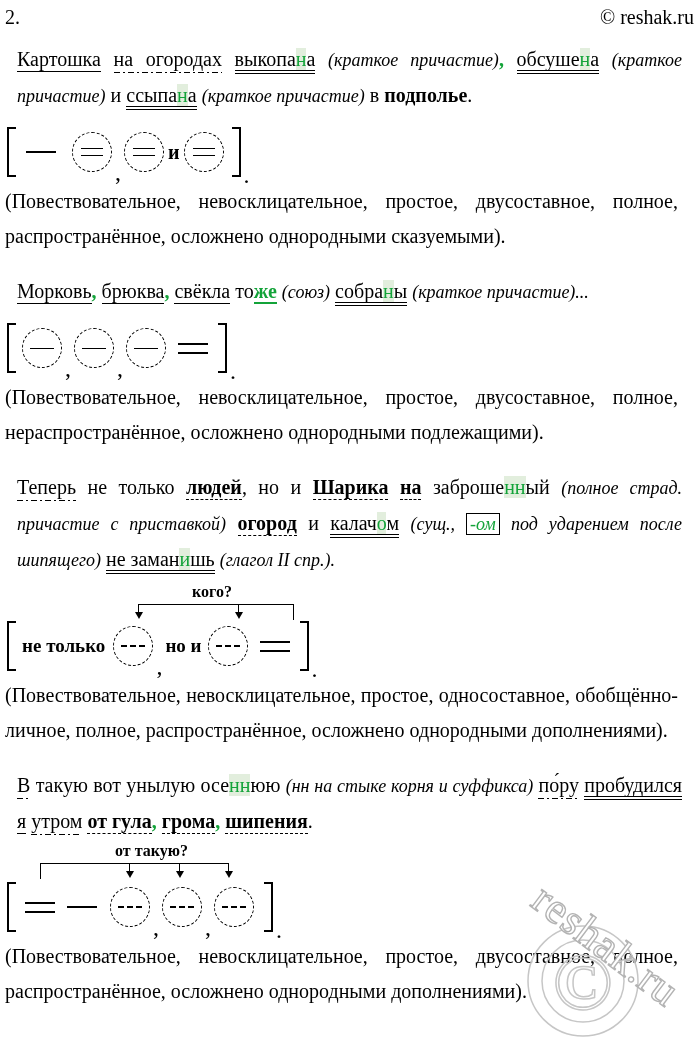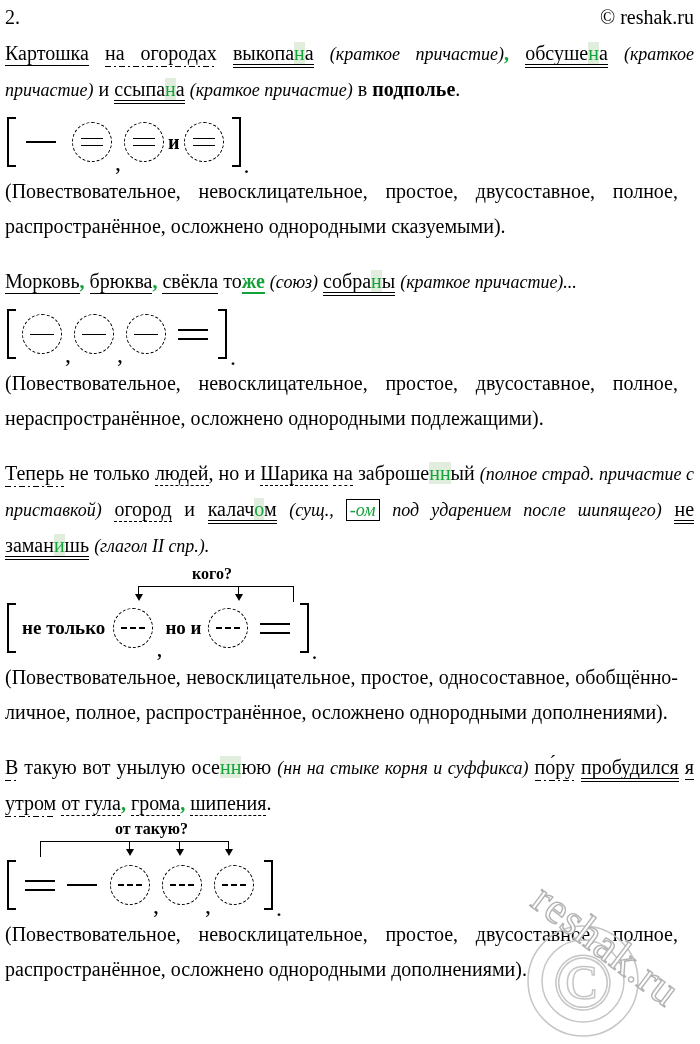--- a/index.html
+++ b/index.html
@@ -4,32 +4,32 @@
 <style>
   html,body{margin:0;padding:0;}
   body{
     width:700px;height:1044px;overflow:hidden;position:relative;
     background:#fff;color:#000;
     font-family:"Liberation Serif","DejaVu Serif",serif;
     font-size:20px;box-sizing:border-box;padding:4px 6px 0 5px;
   }
   .hdr{display:flex;justify-content:space-between;align-items:flex-start;
        line-height:26px;margin-bottom:6px;}
-  .para{line-height:35px;text-align:justify;margin:0;}
+  .para{line-height:35px;text-align:justify;margin:12px;}
   .analysis{line-height:35px;text-align:justify;margin:0 16px 20px 0;}
   .it{font-style:italic;font-size:18px;}
   .b{font-weight:bold;}
   .grn{color:#13a339;}
   .hl{background:#e2eedd;}
   .box{border:1px solid #000;font-style:italic;color:#13a339;font-size:18px;
        padding:0 3px;white-space:nowrap;}
   
   .us{border-bottom:1.5px solid #000;padding-bottom:1px;}
   .up{border-bottom:4px double #000;padding-bottom:0;}
-  .uo{border-bottom:1.5px dashed #000;padding-bottom:1px;}
+  .uo{border-bottom:1.5px dashed #000;padding-bottom:1px;font-weight:bold;}
   .ua{padding-bottom:3px;
       background-image:repeating-linear-gradient(to right,#000 0 6px,transparent 6px 9px,#000 9px 11px,transparent 11px 14px);
       background-repeat:repeat-x;background-position:0 bottom;background-size:14px 1.5px;}
   .uw{text-decoration-style:wavy;
       text-decoration-thickness:1px;text-underline-offset:4px;}
   .ug{color:#13a339;font-weight:bold;border-bottom:2px solid #13a339;}
   
   .schwrap{position:relative;margin:8px 0 6px 2px;}
   .sch{display:flex;align-items:center;height:52px;}
   .pt{padding-top:30px;}

